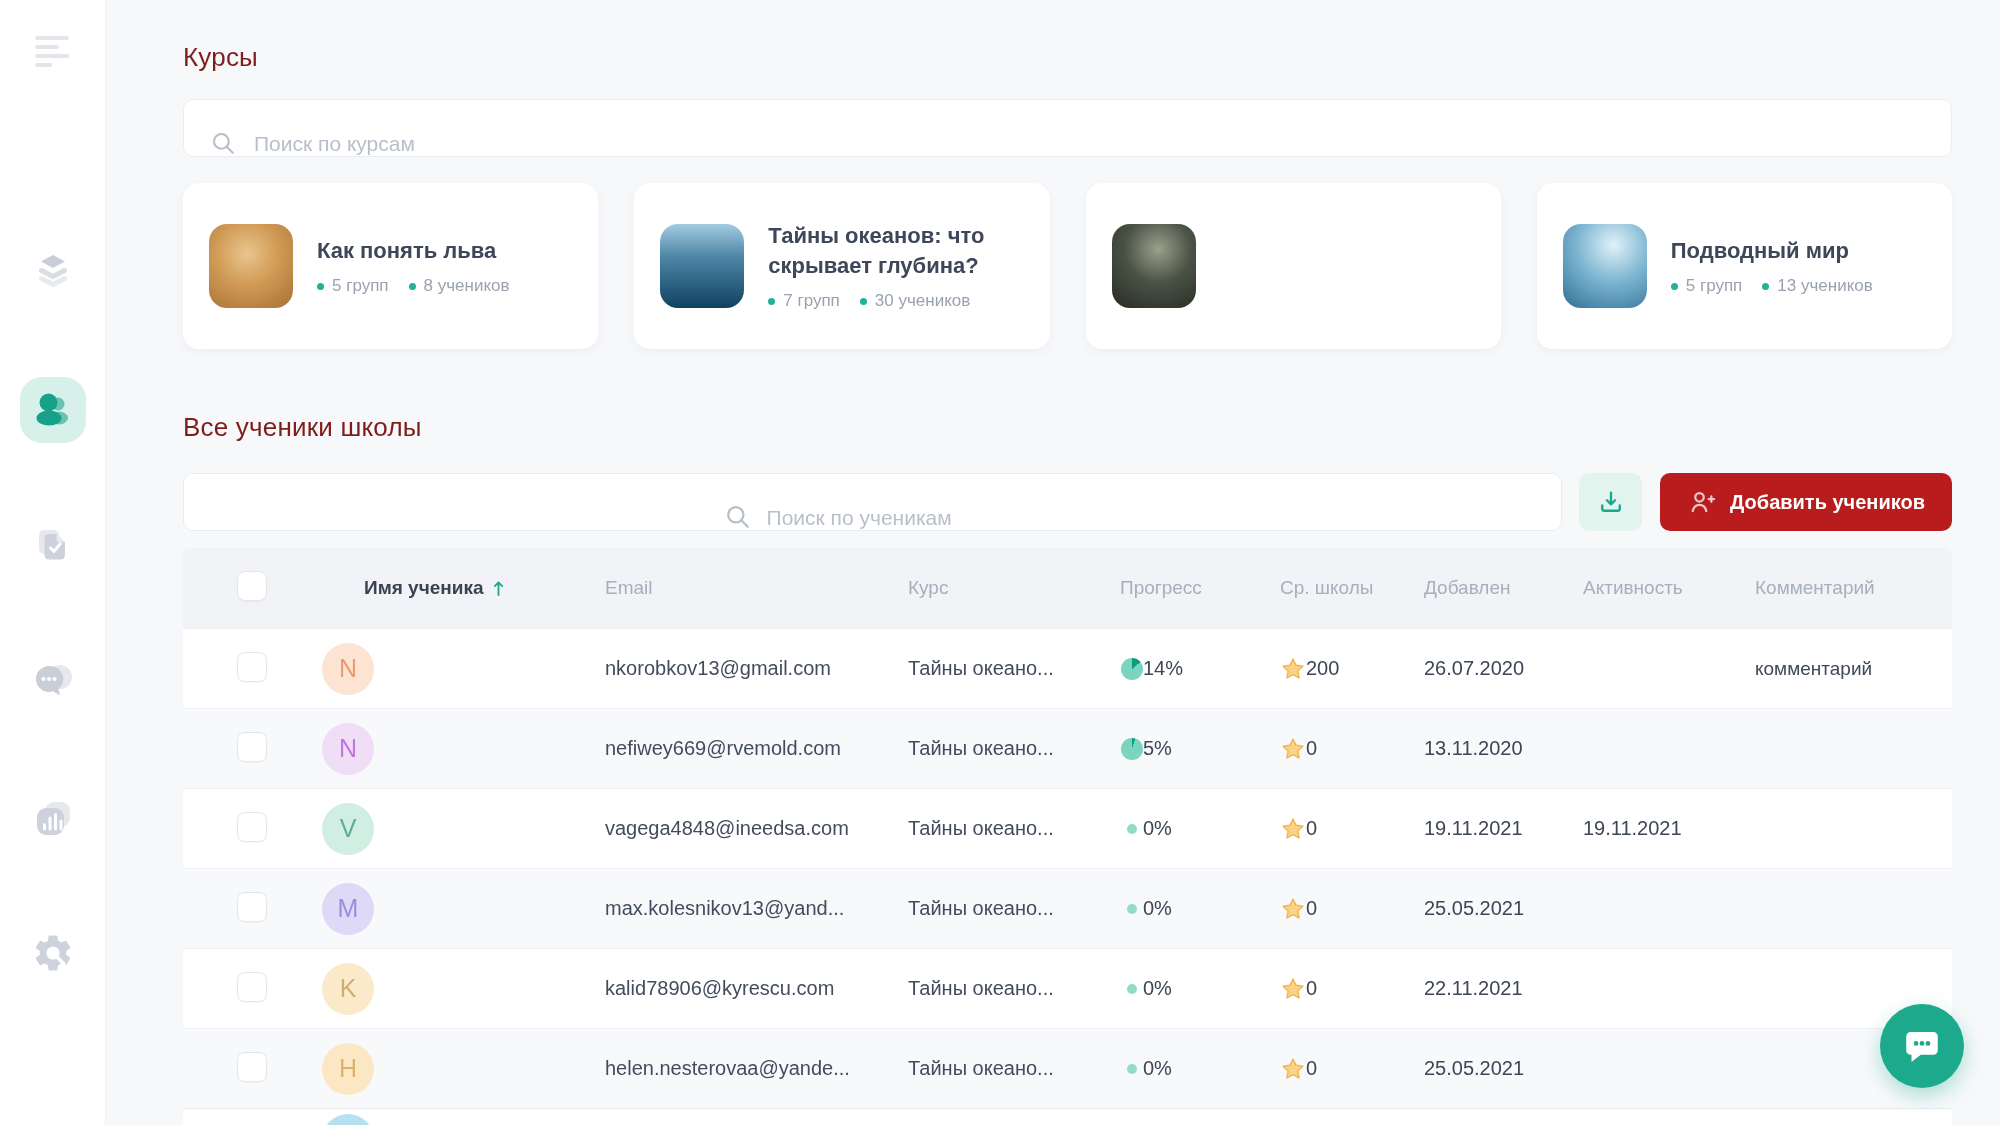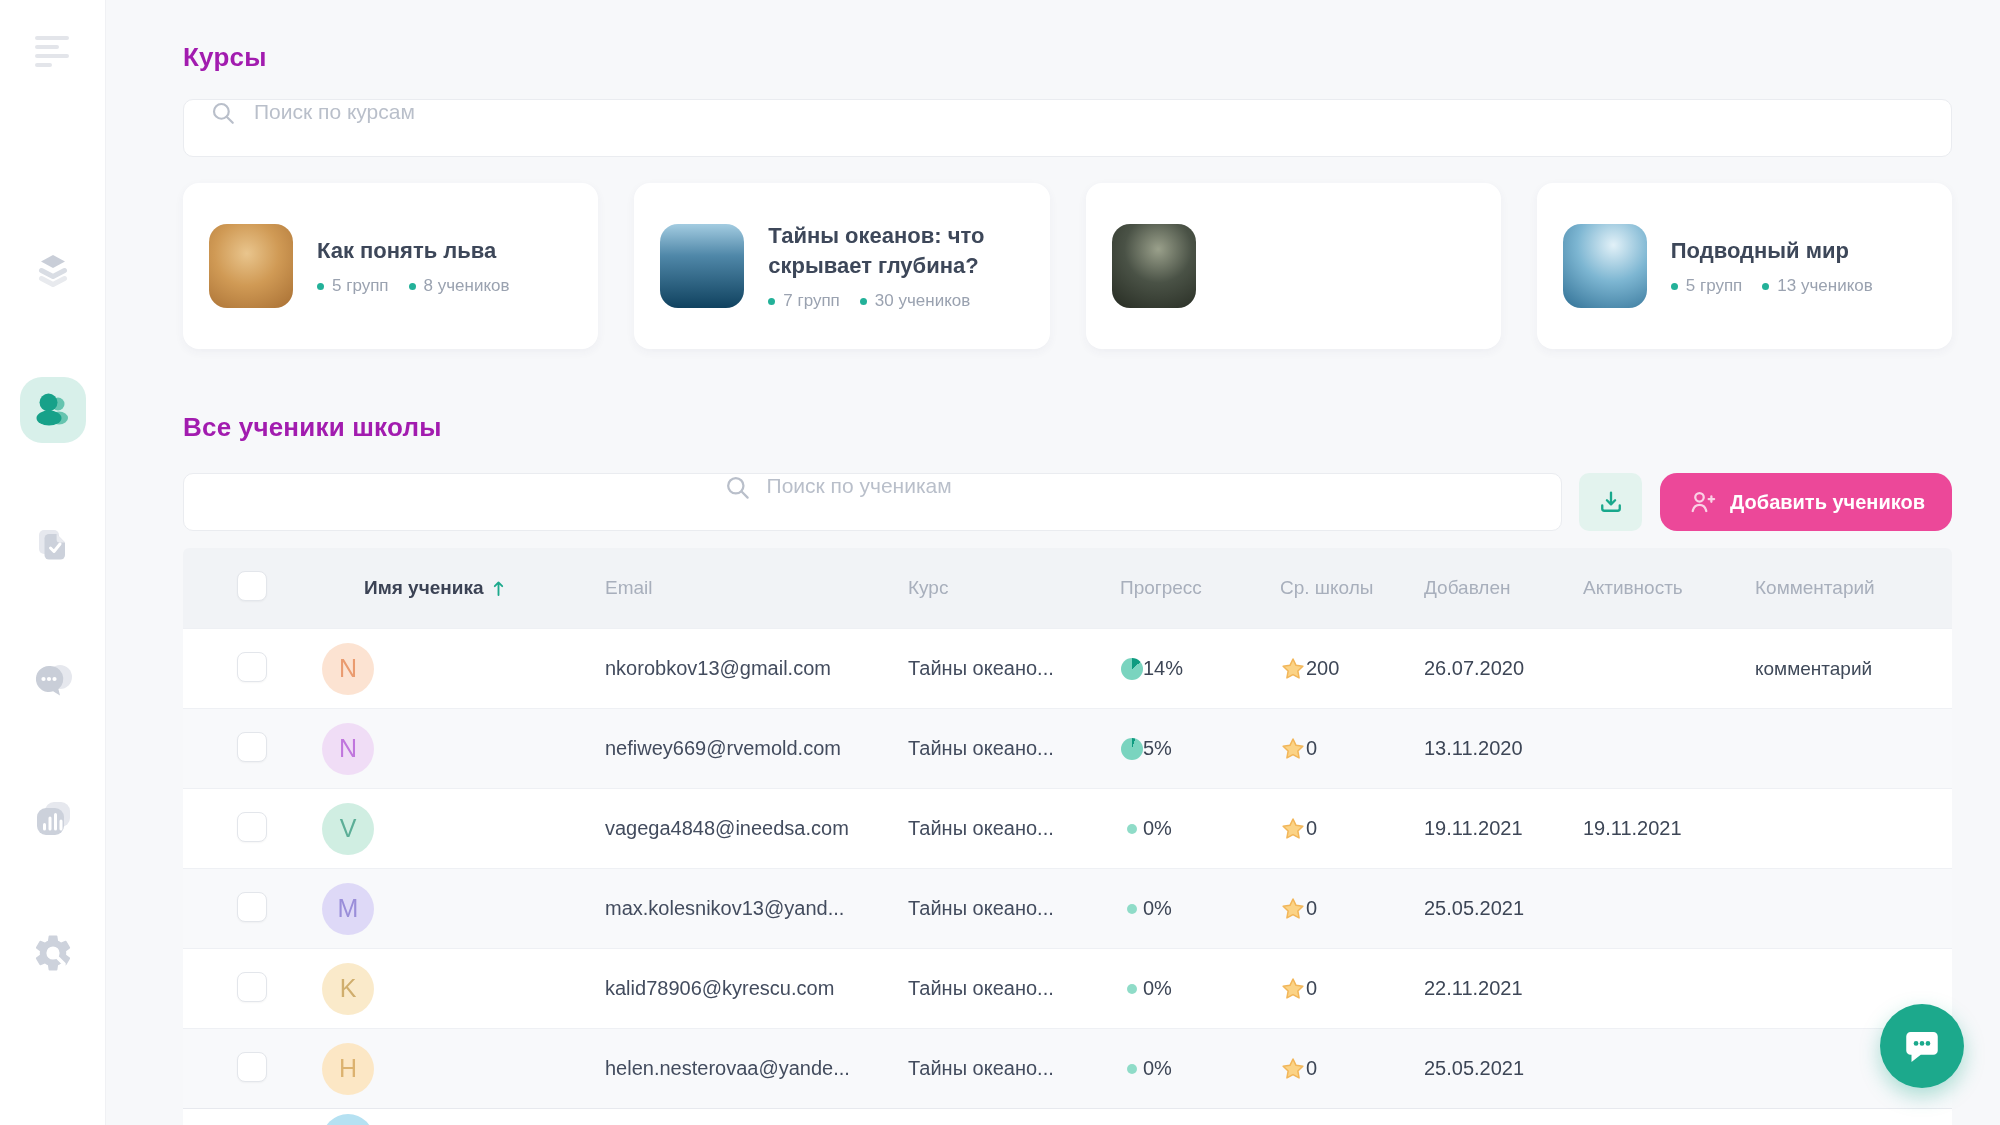--- a/index.html
+++ b/index.html
@@ -30,27 +30,27 @@
   .sb-layers   { top:250px; }
   .sb-people   { top:377px; }
   .sb-doc      { top:524px; }
   .sb-chat     { top:662px; }
   .sb-chart    { top:797px; }
   .sb-gear     { top:931px; }
 
   
   .main { position:absolute; left:106px; top:0; right:0; bottom:0; }
   .abs { position:absolute; }
-  .section-title { font-size:26px; font-weight:700; color:#a21caf; letter-spacing:.2px; }
+  .section-title { font-size:26px; font-weight:400; color:#7f1d1d; letter-spacing:.2px; }
   #courses-title { left:77px; top:42px; }
   #students-title { left:77px; top:412px; }
 
   .search-box {
     background:#fff; border:1px solid #eaecf0; border-radius:10px;
-    display:flex; align-items:flex-start; height:58px;
+    display:flex; align-items:flex-end; height:58px;
   }
   .search-box input {
     border:none; outline:none; background:transparent;
     font-family:"Liberation Sans", sans-serif;
     font-size:21px; color:#3c4453;
   }
   .search-box input::placeholder { color:#b9bfca; }
   .s1 { left:77px; top:99px; width:1769px; padding-left:26px; }
   .s1 input { flex:1; margin-left:18px; }
   .s2 { flex:1; justify-content:center; }
@@ -80,21 +80,21 @@
 
   
   .controls { left:77px; top:473px; width:1769px; display:flex; align-items:center; }
   .dl-btn {
     width:63px; height:58px; margin-left:17px; flex:none;
     background:#e3f3ee; border:none; border-radius:10px; cursor:pointer;
     display:flex; align-items:center; justify-content:center;
   }
   .add-btn {
     height:58px; margin-left:18px; flex:none;
-    background:#ec4899; border:none; border-radius:17px; cursor:pointer;
+    background:#b91c1c; border:none; border-radius:10px; cursor:pointer;
     display:flex; align-items:center; justify-content:center; gap:13px;
     padding:0 27px; color:#fff; font-size:20px; font-weight:700;
     font-family:"Liberation Sans", sans-serif;
   }
 
   
   .table { left:77px; top:548px; width:1769px; }
   .grid-row {
     display:grid;
     grid-template-columns:139px 283px 303px 212px 160px 144px 159px 172px 1fr;

